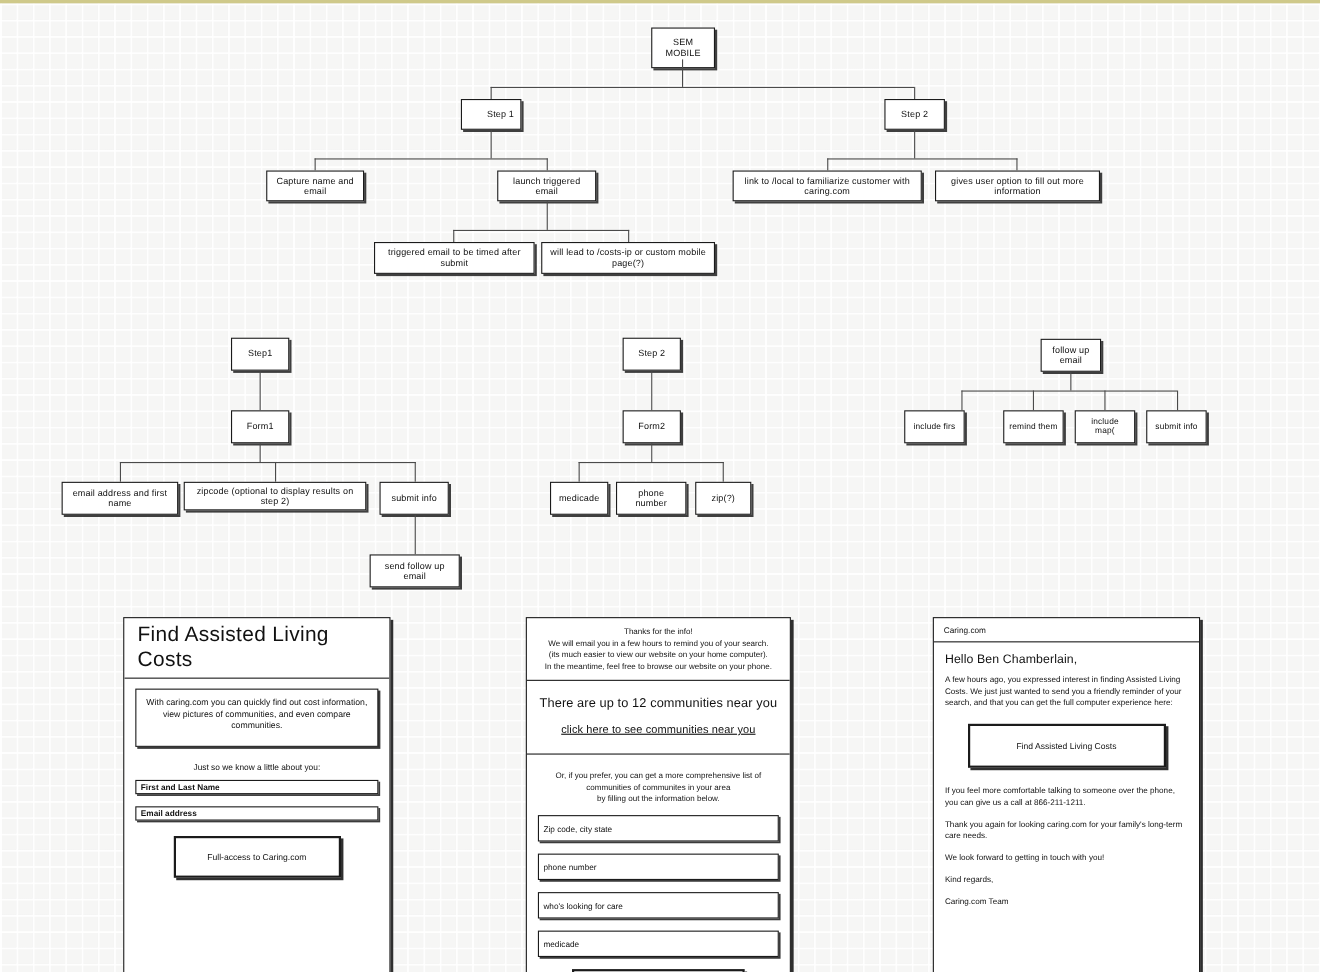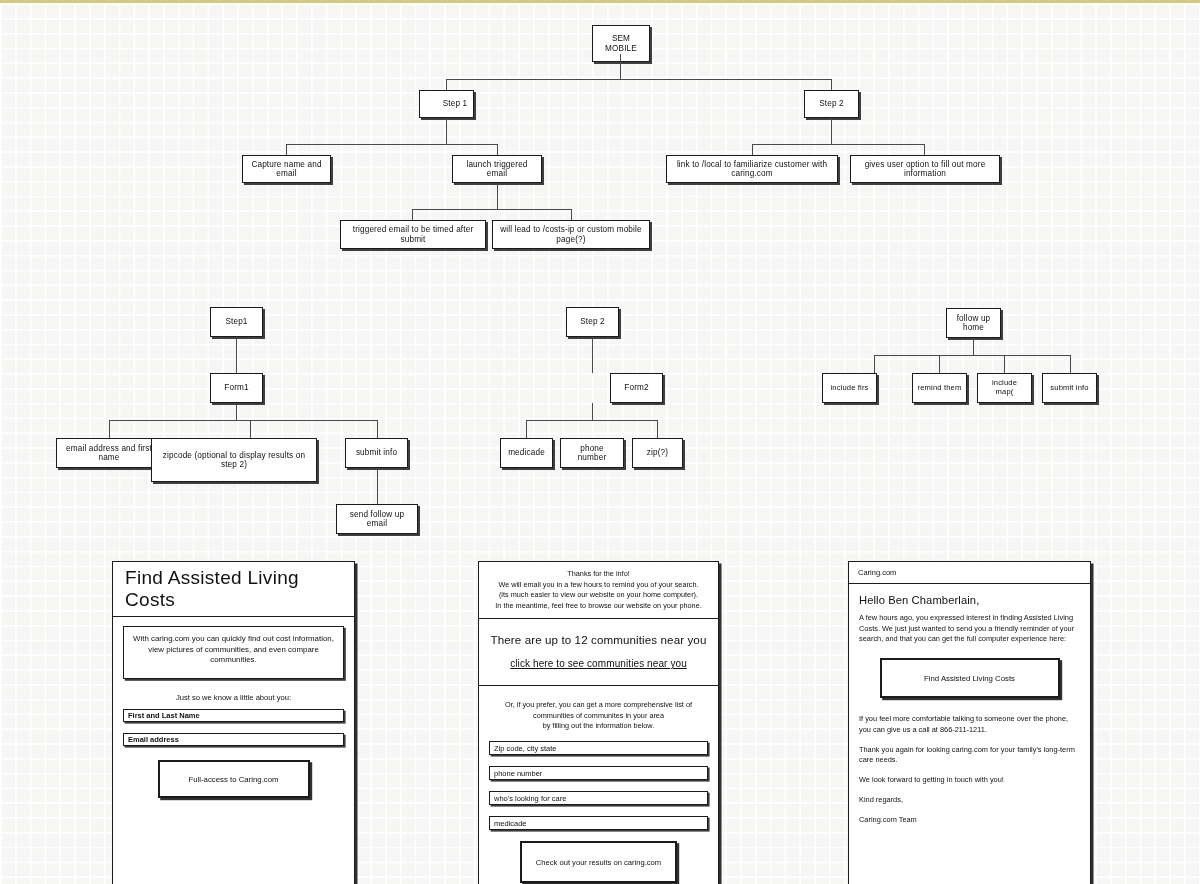--- a/index.html
+++ b/index.html
@@ -146,21 +146,21 @@
     margin-bottom: 9px;
     letter-spacing: 0.1px;
   }
   #mock-mid .note {
     text-align: center;
     font-size: 7.3px;
     line-height: 1.45;
     color: #111;
     margin: 7px 0 9px 0;
   }
-  #mock-mid .fieldbox { height: 14px; margin: 0 2px 11px 2px; }
+  #mock-mid .fieldbox { height: 24px; margin: 0 2px 11px 2px; }
   #mock-mid .cta {
     box-sizing: border-box;
     margin: 10px auto 0 auto;
     width: 157px;
     height: 42px;
     border: 2px solid #1b1b1b;
     box-shadow: 2.2px 2.2px 0 0 rgba(25,25,25,0.9);
     display: flex; align-items: center; justify-content: center;
     font-size: 7.6px;
     color: #111;
@@ -271,57 +271,57 @@
 
   <div class="ln lnv" style="left:236px; top:400px; height:17px;"></div>
   <div class="ln lnh" style="left:109px; top:417px; width:269px;"></div>
   <div class="ln lnv" style="left:109px; top:417px; height:18px;"></div>
   <div class="ln lnv" style="left:250px; top:417px; height:18px;"></div>
   <div class="ln lnv" style="left:377px; top:417px; height:18px;"></div>
 
   <div class="node" style="left:56px; top:435px; width:106px; height:30px;">
     <span>email address and first name</span>
   </div>
-  <div class="node" style="left:151px; top:435px; width:166px; height:44px;">
+  <div class="node" style="left:167px; top:435px; width:166px; height:26px;">
     <span>zipcode (optional to display results on step 2)</span>
   </div>
   <div class="node" style="left:345px; top:435px; width:63px; height:30px;">
     <span>submit info</span>
   </div>
 
   <div class="ln lnv" style="left:377px; top:465px; height:36px;"></div>
   <div class="node" style="left:336px; top:501px; width:82px; height:30px;">
     <span>send follow up email</span>
   </div>
 
   <div class="node" style="left:566px; top:304px; width:53px; height:30px;">
     <span>Step 2</span>
   </div>
   <div class="ln lnv" style="left:592px; top:334px; height:36px;"></div>
-  <div class="node" style="left:566px; top:370px; width:53px; height:30px;margin-left:44px;">
+  <div class="node" style="left:566px; top:370px; width:53px; height:30px;">
     <span>Form2</span>
   </div>
 
   <div class="ln lnv" style="left:592px; top:400px; height:17px;"></div>
   <div class="ln lnh" style="left:526px; top:417px; width:132px;"></div>
   <div class="ln lnv" style="left:526px; top:417px; height:18px;"></div>
   <div class="ln lnv" style="left:657px; top:417px; height:18px;"></div>
 
   <div class="node" style="left:500px; top:435px; width:53px; height:30px;">
     <span>medicade</span>
   </div>
   <div class="node" style="left:560px; top:435px; width:64px; height:30px;">
     <span>phone number</span>
   </div>
   <div class="node" style="left:632px; top:435px; width:51px; height:30px;">
     <span>zip(?)</span>
   </div>
 
   <div class="node" style="left:946px; top:305px; width:55px; height:30px;">
-    <span>follow up home</span>
+    <span>follow up email</span>
   </div>
   <div class="ln lnv" style="left:973px; top:335px; height:17px;"></div>
   <div class="ln lnh" style="left:874px; top:352px; width:196px;"></div>
   <div class="ln lnv" style="left:874px; top:352px; height:18px;"></div>
   <div class="ln lnv" style="left:939px; top:352px; height:18px;"></div>
   <div class="ln lnv" style="left:1004px; top:352px; height:18px;"></div>
   <div class="ln lnv" style="left:1070px; top:352px; height:18px;"></div>
 
   <div class="node tiny" style="left:822px; top:370px; width:55px; height:30px;">
     <span>include firs</span>

